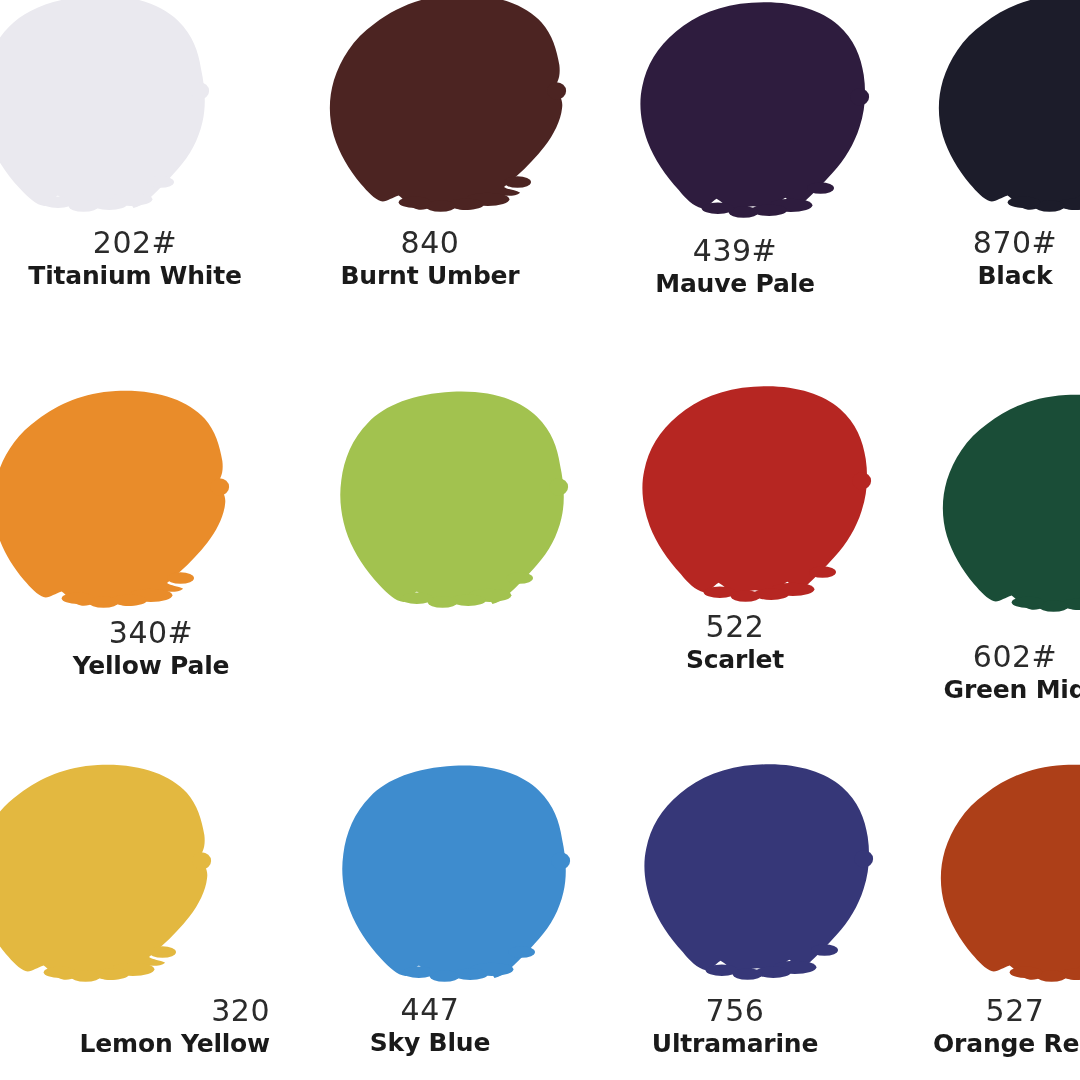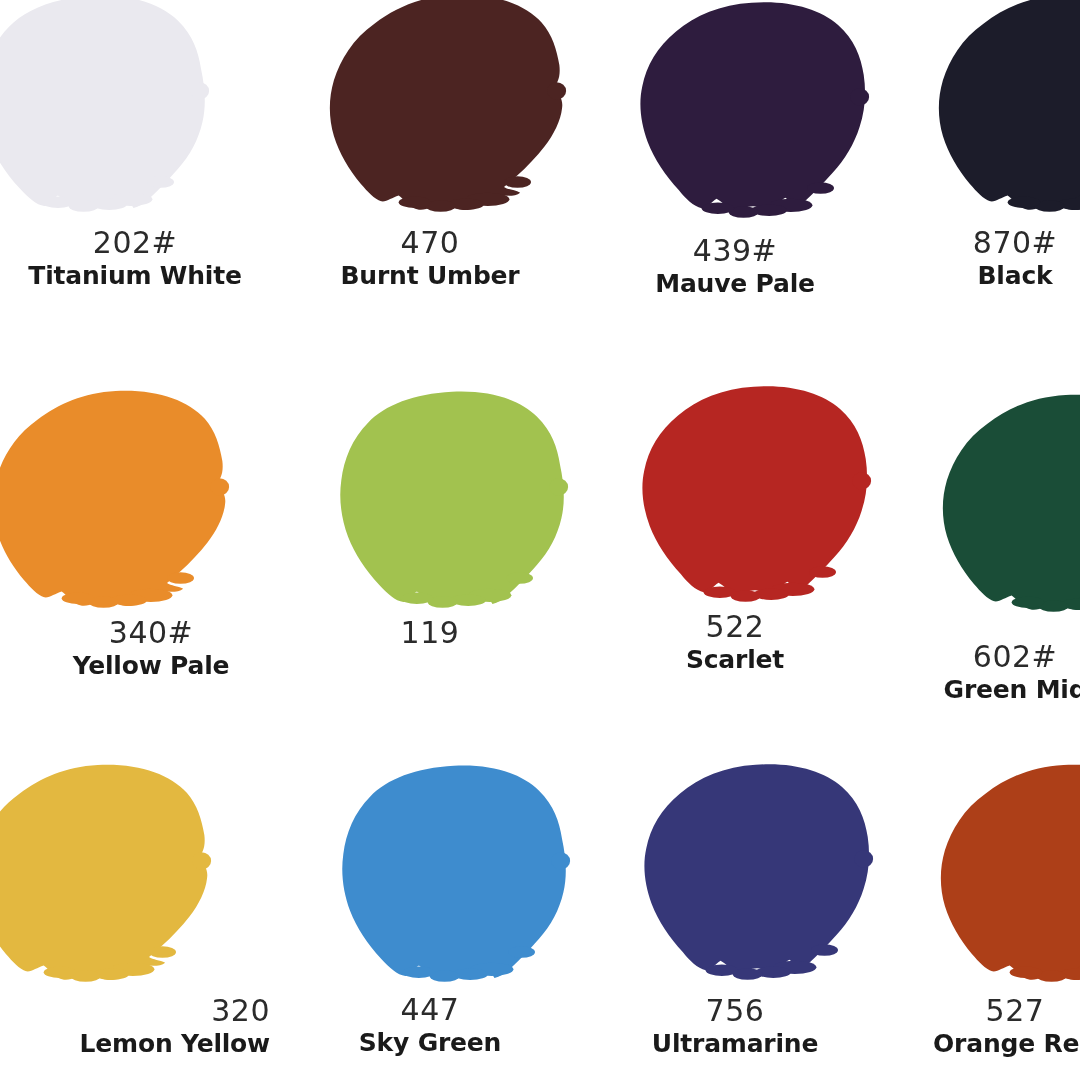--- a/index.html
+++ b/index.html
@@ -98,21 +98,21 @@
           <path d="M102,3 C132,1 155,12 168,32 C176,45 179,60 181,76 C182,88 180,96 175,101 C181,105 184,112 183,121 C182,134 177,148 170,161 C164,172 157,182 150,191 C146,196 143,200 140,203 C143,206 148,206 152,209 C149,213 143,212 138,212 C134,212 131,214 128,218 C124,223 119,226 113,227 C108,228 103,224 98,221 C94,219 90,221 86,224 C82,227 77,228 73,225 C69,222 66,216 62,212 C57,214 53,219 49,218 C44,216 39,208 34,200 C25,185 18,168 14,150 C10,131 10,111 14,92 C19,70 28,49 44,33 C60,16 78,5 102,3 Z" fill="#4c2422"></path>
           <ellipse cx="128" cy="216" rx="16" ry="7" fill="#4c2422"></ellipse>
           <ellipse cx="112" cy="221" rx="13" ry="6" fill="#4c2422"></ellipse>
           <ellipse cx="93" cy="223" rx="11" ry="6" fill="#4c2422"></ellipse>
           <ellipse cx="74" cy="219" rx="12" ry="6" fill="#4c2422"></ellipse>
           <ellipse cx="150" cy="198" rx="10" ry="6" fill="#4c2422"></ellipse>
           <ellipse cx="179" cy="103" rx="7" ry="9" fill="#4c2422"></ellipse>
         </svg>
       </div>
       <div class="label-block" style="top: 228px;">
-        <span class="swatch-code">470</span>
+        <span class="swatch-code">840</span>
         <span class="swatch-name">Burnt Umber</span>
       </div>
     </div>
     <div class="swatch-cell" style="left: 600px; top: 8px;">
       <div class="blob-wrap" style="left: 18px; top: -10px;">
         <svg class="blob-svg" viewBox="0 0 200 250" preserveAspectRatio="none">
           <path d="M99,5 C126,2 149,11 163,28 C175,43 180,61 182,80 C184,99 183,117 179,134 C175,152 168,168 159,182 C152,193 145,203 139,211 C135,216 131,219 127,220 C126,216 127,210 124,208 C120,210 119,217 115,219 C110,221 105,217 100,217 C95,217 90,221 85,220 C80,218 77,212 73,209 C69,212 67,219 62,219 C56,217 50,209 45,200 C35,185 27,168 22,150 C17,131 15,111 18,92 C21,71 29,51 43,35 C57,18 76,7 99,5 Z" fill="#2e1c3e"></path>
           <ellipse cx="128" cy="216" rx="16" ry="7" fill="#2e1c3e"></ellipse>
           <ellipse cx="112" cy="221" rx="13" ry="6" fill="#2e1c3e"></ellipse>
           <ellipse cx="93" cy="223" rx="11" ry="6" fill="#2e1c3e"></ellipse>
@@ -166,21 +166,20 @@
           <path d="M100,4 C128,2 150,12 163,30 C174,45 178,62 180,80 C183,100 184,118 181,136 C178,154 172,170 163,184 C155,197 147,208 141,216 C137,221 134,224 130,225 C128,222 129,216 127,213 C124,214 123,220 120,222 C115,224 110,220 104,220 C98,220 92,224 86,223 C81,222 78,216 74,212 C70,215 68,222 64,223 C58,222 52,214 46,205 C36,190 28,173 23,155 C18,136 16,116 18,96 C20,74 26,53 38,36 C50,18 72,6 100,4 Z" fill="#a2c24f"></path>
           <ellipse cx="128" cy="216" rx="16" ry="7" fill="#a2c24f"></ellipse>
           <ellipse cx="112" cy="221" rx="13" ry="6" fill="#a2c24f"></ellipse>
           <ellipse cx="93" cy="223" rx="11" ry="6" fill="#a2c24f"></ellipse>
           <ellipse cx="74" cy="219" rx="12" ry="6" fill="#a2c24f"></ellipse>
           <ellipse cx="150" cy="198" rx="10" ry="6" fill="#a2c24f"></ellipse>
           <ellipse cx="179" cy="103" rx="7" ry="9" fill="#a2c24f"></ellipse>
         </svg>
       </div>
       <div class="label-block" style="top: 248px;">
-        <span class="swatch-code">119</span>
       </div>
     </div>
     <div class="swatch-cell" style="left: 600px; top: 370px;">
       <div class="blob-wrap" style="left: 20px; top: 12px;">
         <svg class="blob-svg" viewBox="0 0 200 250" preserveAspectRatio="none">
           <path d="M99,5 C126,2 149,11 163,28 C175,43 180,61 182,80 C184,99 183,117 179,134 C175,152 168,168 159,182 C152,193 145,203 139,211 C135,216 131,219 127,220 C126,216 127,210 124,208 C120,210 119,217 115,219 C110,221 105,217 100,217 C95,217 90,221 85,220 C80,218 77,212 73,209 C69,212 67,219 62,219 C56,217 50,209 45,200 C35,185 27,168 22,150 C17,131 15,111 18,92 C21,71 29,51 43,35 C57,18 76,7 99,5 Z" fill="#b62622"></path>
           <ellipse cx="128" cy="216" rx="16" ry="7" fill="#b62622"></ellipse>
           <ellipse cx="112" cy="221" rx="13" ry="6" fill="#b62622"></ellipse>
           <ellipse cx="93" cy="223" rx="11" ry="6" fill="#b62622"></ellipse>
           <ellipse cx="74" cy="219" rx="12" ry="6" fill="#b62622"></ellipse>
@@ -234,21 +233,21 @@
           <ellipse cx="128" cy="216" rx="16" ry="7" fill="#3e8cce"></ellipse>
           <ellipse cx="112" cy="221" rx="13" ry="6" fill="#3e8cce"></ellipse>
           <ellipse cx="93" cy="223" rx="11" ry="6" fill="#3e8cce"></ellipse>
           <ellipse cx="74" cy="219" rx="12" ry="6" fill="#3e8cce"></ellipse>
           <ellipse cx="150" cy="198" rx="10" ry="6" fill="#3e8cce"></ellipse>
           <ellipse cx="179" cy="103" rx="7" ry="9" fill="#3e8cce"></ellipse>
         </svg>
       </div>
       <div class="label-block" style="top: 255px;">
         <span class="swatch-code">447</span>
-        <span class="swatch-name">Sky Green</span>
+        <span class="swatch-name">Sky Blue</span>
       </div>
     </div>
     <div class="swatch-cell" style="left: 600px; top: 740px;">
       <div class="blob-wrap" style="left: 22px; top: 20px;">
         <svg class="blob-svg" viewBox="0 0 200 250" preserveAspectRatio="none">
           <path d="M99,5 C126,2 149,11 163,28 C175,43 180,61 182,80 C184,99 183,117 179,134 C175,152 168,168 159,182 C152,193 145,203 139,211 C135,216 131,219 127,220 C126,216 127,210 124,208 C120,210 119,217 115,219 C110,221 105,217 100,217 C95,217 90,221 85,220 C80,218 77,212 73,209 C69,212 67,219 62,219 C56,217 50,209 45,200 C35,185 27,168 22,150 C17,131 15,111 18,92 C21,71 29,51 43,35 C57,18 76,7 99,5 Z" fill="#363778"></path>
           <ellipse cx="128" cy="216" rx="16" ry="7" fill="#363778"></ellipse>
           <ellipse cx="112" cy="221" rx="13" ry="6" fill="#363778"></ellipse>
           <ellipse cx="93" cy="223" rx="11" ry="6" fill="#363778"></ellipse>
           <ellipse cx="74" cy="219" rx="12" ry="6" fill="#363778"></ellipse>

